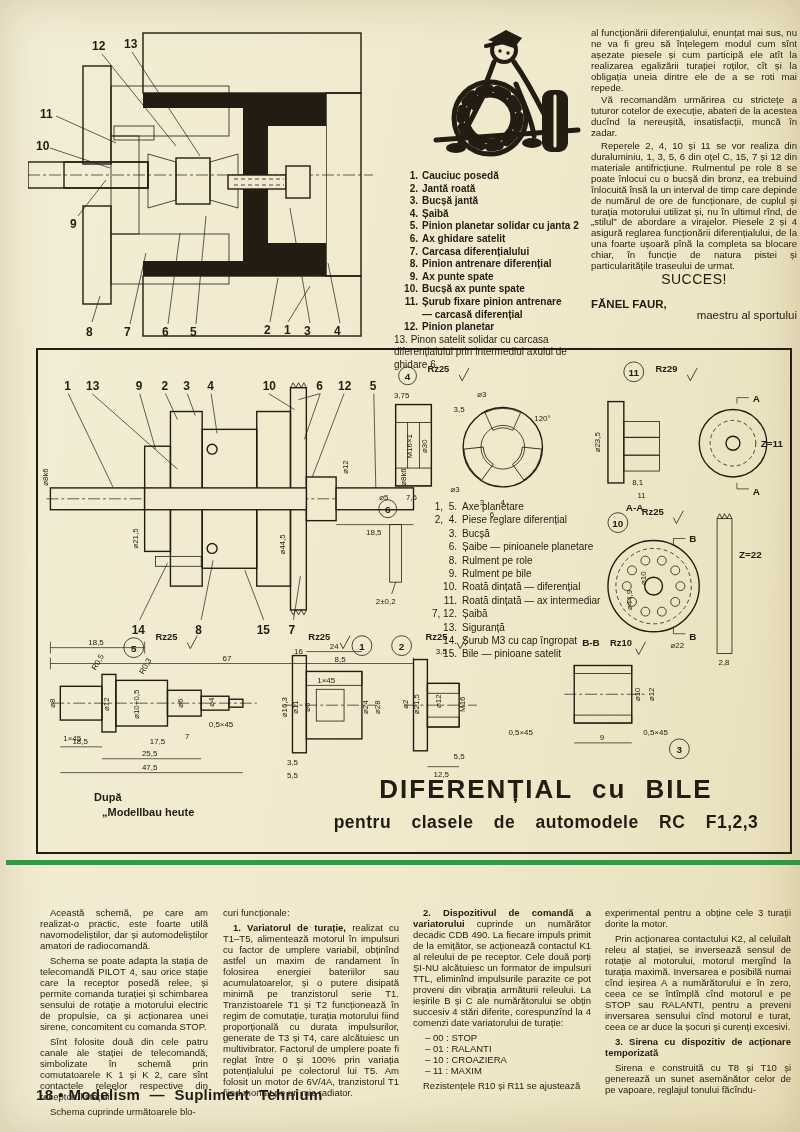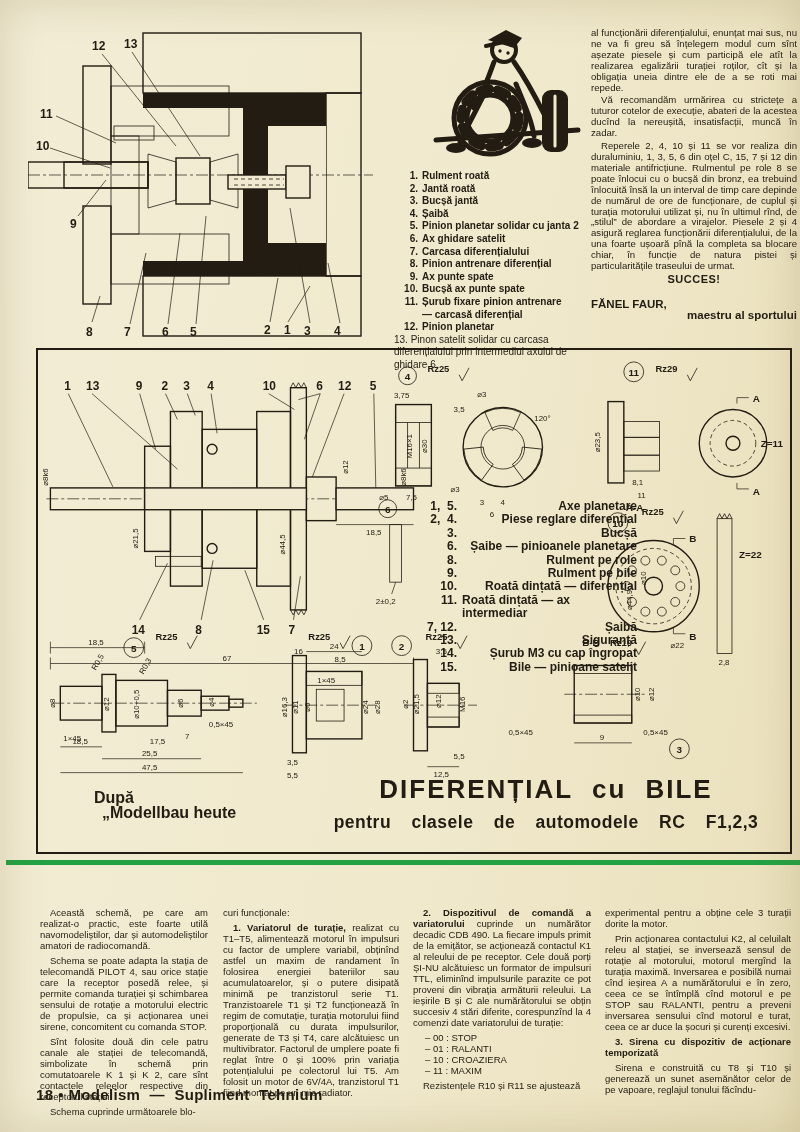--- a/index.html
+++ b/index.html
@@ -12,31 +12,31 @@
   .fig-top{position:absolute;left:28px;top:28px;width:362px;height:314px;}
   .cartoon{position:absolute;left:430px;top:24px;width:156px;height:142px;}
   .parts-top{position:absolute;left:394px;top:170px;width:200px;}
   .p-row{display:flex;font-weight:bold;font-size:10px;line-height:12.6px;}
   .p-num{width:24px;text-align:right;flex:none;padding-right:4px;white-space:pre;}
   .p13{font-weight:normal;font-size:10px;line-height:12.6px;margin:0;}
   .tr-col{position:absolute;left:591px;top:28px;width:206px;font-size:9.6px;
           line-height:10.9px;text-align:justify;}
   .tr-col p{margin:0 0 2px;}
   .indent{text-indent:10px;}
-  .succes{text-align:center;font-weight:bold;font-size:11px;letter-spacing:.5px;}
+  .succes{text-align:center;font-weight:normal;font-size:14px;letter-spacing:.5px;}
   .author{text-align:left;font-weight:bold;font-size:11.5px;margin-top:14px;}
-  .author2{text-align:right;font-weight:bold;font-size:11.5px;}
+  .author2{text-align:right;font-weight:normal;font-size:11.5px;}
   
   .mid-box{position:absolute;left:36px;top:348px;width:756px;height:506px;
            border:2px solid #221c12;box-sizing:border-box;}
   .mid-box>svg{position:absolute;left:0;top:0;width:100%;height:100%;}
   .parts-mid{position:absolute;left:377px;top:150px;width:222px;}
-  .pm-row{display:flex;font-weight:bold;font-size:12px;line-height:13.4px;justify-content:space-between;}
+  .pm-row{display:flex;font-weight:normal;font-size:10px;line-height:13.4px;}
   .pm-num{width:42px;flex:none;text-align:right;padding-right:5px;white-space:pre;}
-  .attr{position:absolute;left:56px;top:440px;font-weight:bold;font-size:16px;line-height:15px;}
+  .attr{position:absolute;left:56px;top:440px;font-weight:bold;font-size:11px;line-height:15px;}
   .attr .l2{padding-left:8px;}
   .mid-title{position:absolute;left:258px;top:424px;width:500px;text-align:center;}
   .mt1{font-size:26px;font-weight:bold;letter-spacing:2px;word-spacing:10px;}
   .mt2{font-size:17.5px;font-weight:bold;margin-top:7px;word-spacing:15px;letter-spacing:.5px;}
   
   .rule-green{position:absolute;left:6px;top:860px;width:794px;height:5px;background:#23a244;}
   .banner{position:absolute;left:0;top:870px;width:800px;height:25px;background:#23a244;
           color:#f7f6ea;font-weight:bold;font-size:16px;line-height:25px;letter-spacing:1px;
           word-spacing:9px;padding-left:30px;box-sizing:border-box;}
   
@@ -172,21 +172,21 @@
       <path d="M58,62 C48,84 38,100 30,118" stroke-width="5"></path>
       <path d="M86,60 C96,84 102,98 104,112" stroke-width="5"></path>
       <ellipse cx="26" cy="124" rx="10" ry="5" fill="#221c12" stroke="none"></ellipse>
       <ellipse cx="102" cy="119" rx="10" ry="5" fill="#221c12" stroke="none"></ellipse>
     </g>
   </svg>
 
   <div class="parts-top">
     <div class="p-row">
         <span class="p-num">1.</span>
-        <span>Rulment roată</span>
+        <span>Cauciuc posedă</span>
       </div>
     <div class="p-row">
         <span class="p-num">2.</span>
         <span>Jantă roată</span>
       </div>
     <div class="p-row">
         <span class="p-num">3.</span>
         <span>Bucșă jantă</span>
       </div>
     <div class="p-row">

